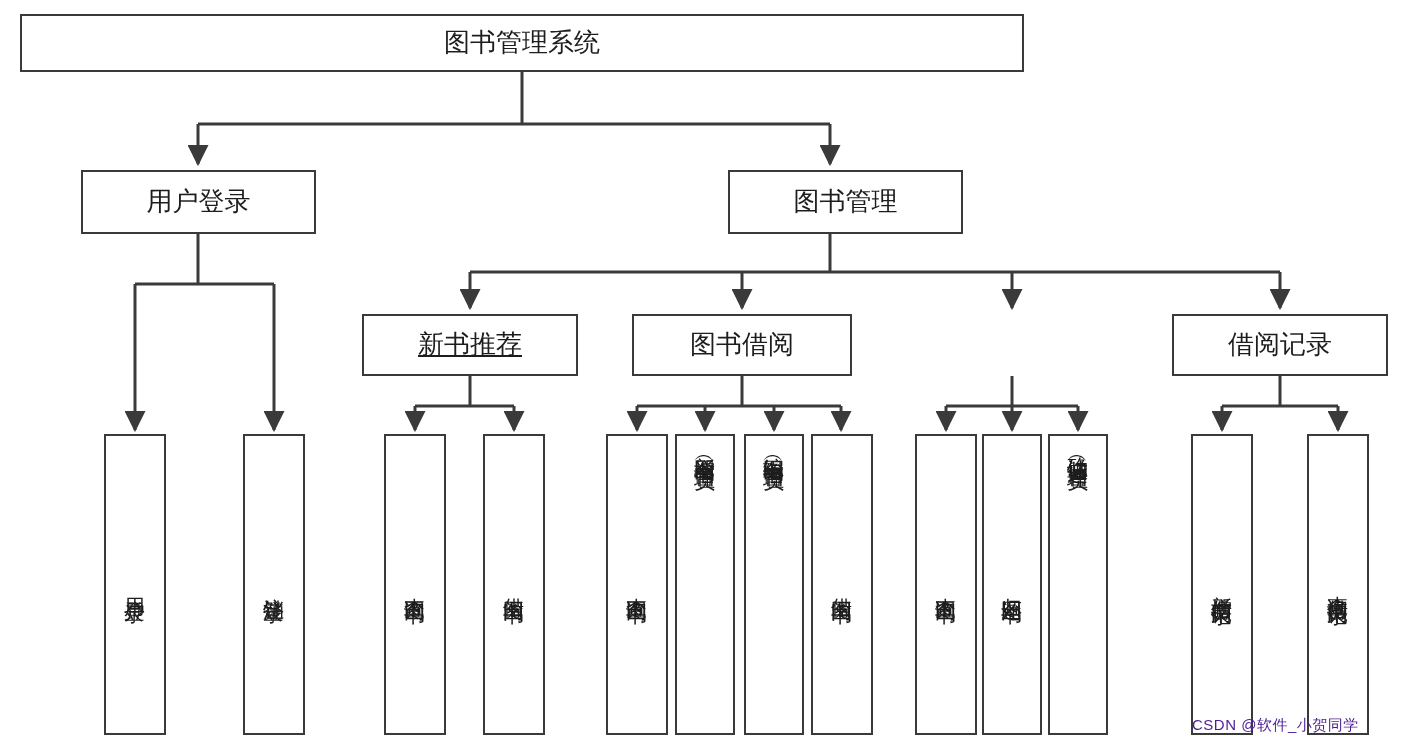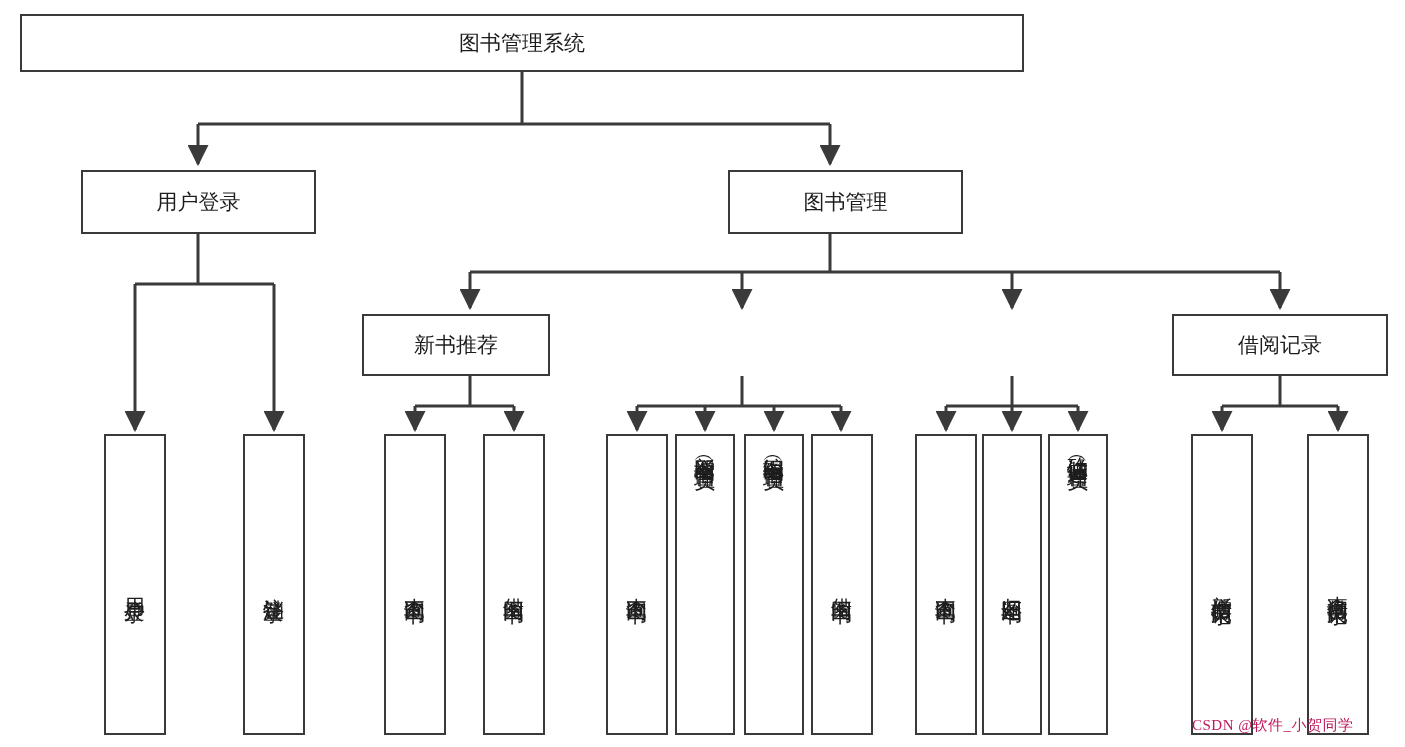--- a/index.html
+++ b/index.html
@@ -28,21 +28,21 @@
     justify-content:center;
     color:#1d1d1d;
     z-index:2;
   }
   .node .label{
     display:block;
     text-align:center;
     line-height:1.15;
   }
   .node.h .label{
-    font-size:21px;
+    font-size:26px;
     writing-mode:horizontal-tb;
   }
   .node.v{
     align-items:flex-start;
     padding-top:4px;
   }
   .node.v .label{
     writing-mode:vertical-rl;
     text-orientation:upright;
     font-size:21px;
@@ -51,25 +51,24 @@
     margin:0 auto;
   }
   .node.v.mid{
     align-items:center;
     padding-top:0;
   }
   .watermark{
     position:absolute;
     left:1192px;top:716px;
     font-size:15px;
-    color:#be185d;
+    color:#4c1d95;
     letter-spacing:0.5px;
     white-space:nowrap;
     z-index:3;
-    font-family:Liberation Serif, serif;
   }
 </style>
 </head>
 <body>
 
 <div id="diagram">
 
   <svg id="edges" viewBox="0 0 1405 747" width="1405" height="747">
     <defs>
       <marker id="arw" viewBox="0 0 10 10" refX="9" refY="5" markerWidth="7" markerHeight="7" orient="auto-start-reverse">
@@ -124,22 +123,25 @@
     <span class="label">图书管理系统</span>
   </div>
 
   <div class="node h" style="left:81px;top:170px;width:235px;height:64px;">
     <span class="label">用户登录</span>
   </div>
   <div class="node h" style="left:712px;top:170px;width:235px;height:64px;margin-left:16px;">
     <span class="label">图书管理</span>
   </div>
 
-  <div class="node h" style="left:362px;top:314px;width:188px;height:62px;">
+  <div class="node h" style="left:362px;top:314px;width:216px;height:62px;text-decoration:underline;">
     <span class="label">新书推荐</span>
+  </div>
+  <div class="node h" style="left:632px;top:314px;width:220px;height:62px;">
+    <span class="label">图书借阅</span>
   </div>
   <div class="node h" style="left:1172px;top:314px;width:216px;height:62px;">
     <span class="label">借阅记录</span>
   </div>
 
   <div class="node v mid" style="left:104px;top:434px;width:62px;height:301px;">
     <span class="label">用户登录</span>
   </div>
   <div class="node v mid" style="left:243px;top:434px;width:62px;height:301px;">
     <span class="label">注销登录</span>

